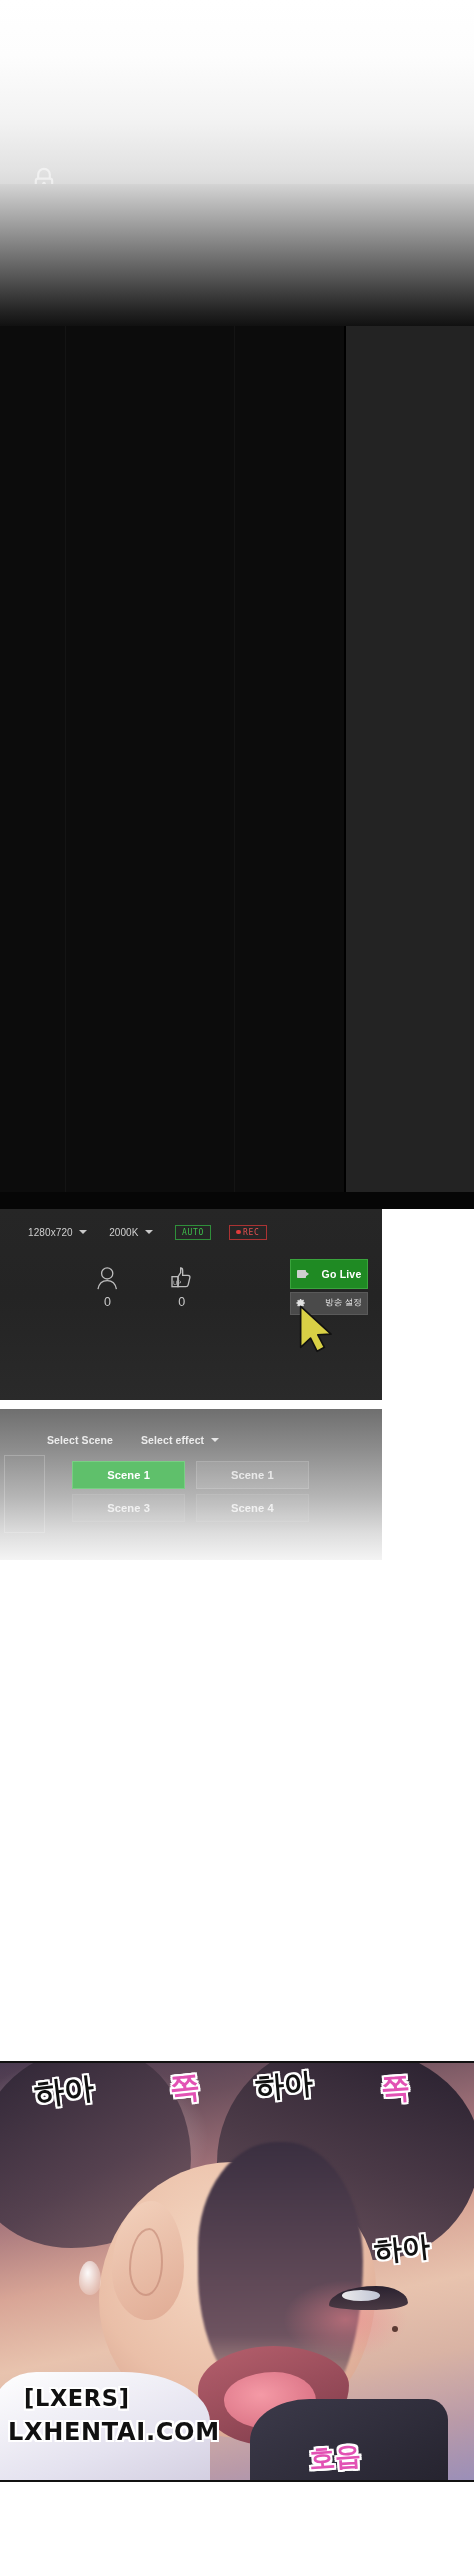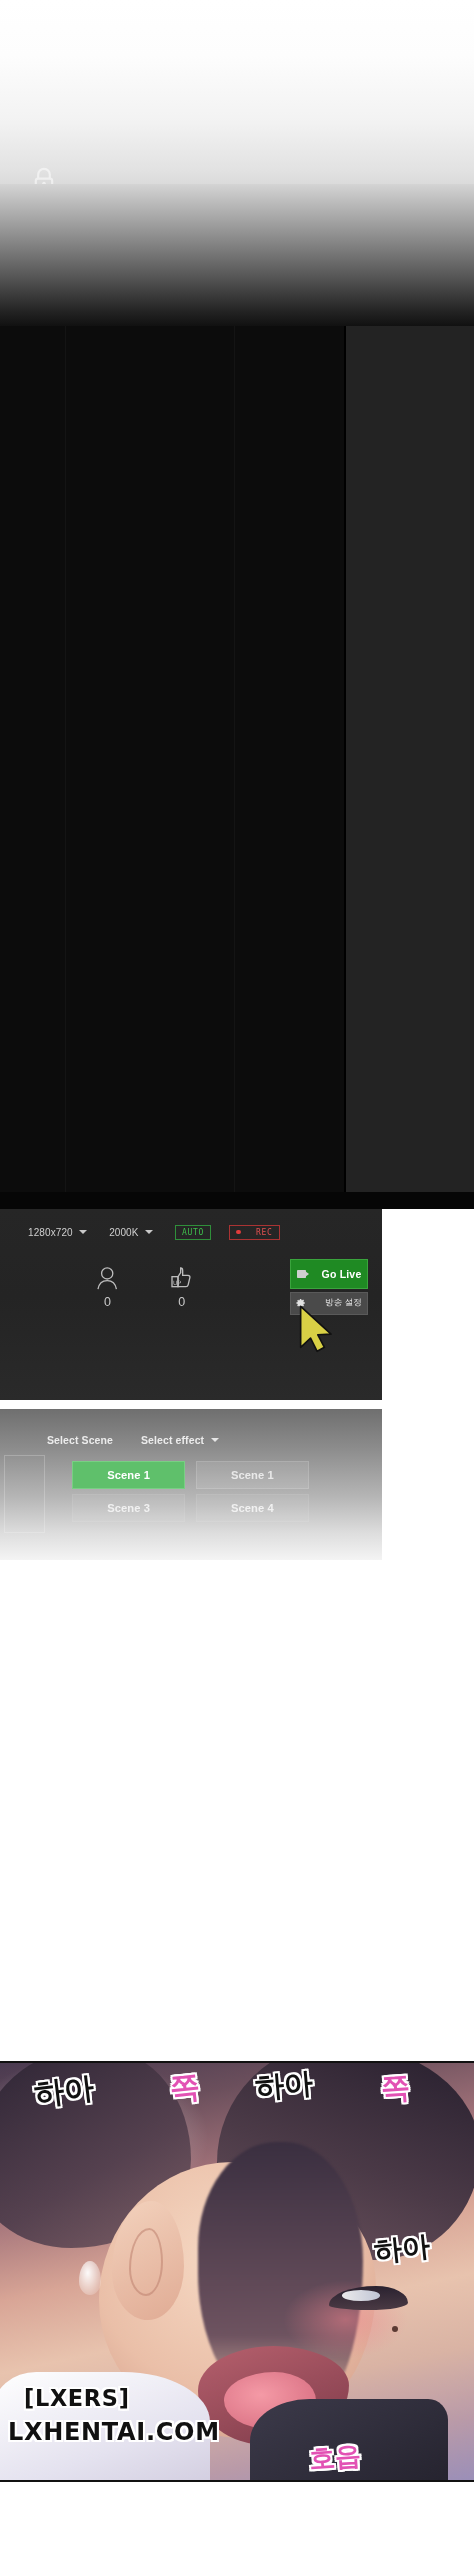--- a/index.html
+++ b/index.html
@@ -60,21 +60,21 @@
     width:0;height:0;border-left:4px solid transparent;border-right:4px solid transparent;
     border-top:4.6px solid #c9c9c9;
   }
   .badge{
     margin-left:22.4px; padding:2px 6px; font-size:8px; letter-spacing:0.7px;
     border:0.7px solid #2f8f3a; color:#3fbf4c; background:transparent;
     font-family:"DejaVu Sans Mono", monospace;
   }
   .badge.rec{
     margin-left:18.4px; border-color:#a33; color:#e05050;
-    display:flex; align-items:center; gap:15px;
+    display:flex; align-items:center; gap:2px;
   }
   .rec-dot{ width:4.6px;height:4.6px;border-radius:50%; background:#e03b3b; }
 
   
   .stats{
     position:absolute; left:0; top:1254px; width:290px; height:86px;
     display:flex; align-items:flex-start; justify-content:center; gap:51px; padding-top:12px;
   }
   .stat{ display:flex; flex-direction:column; align-items:center; gap:5.3px; }
   .stat svg{ display:block; }

